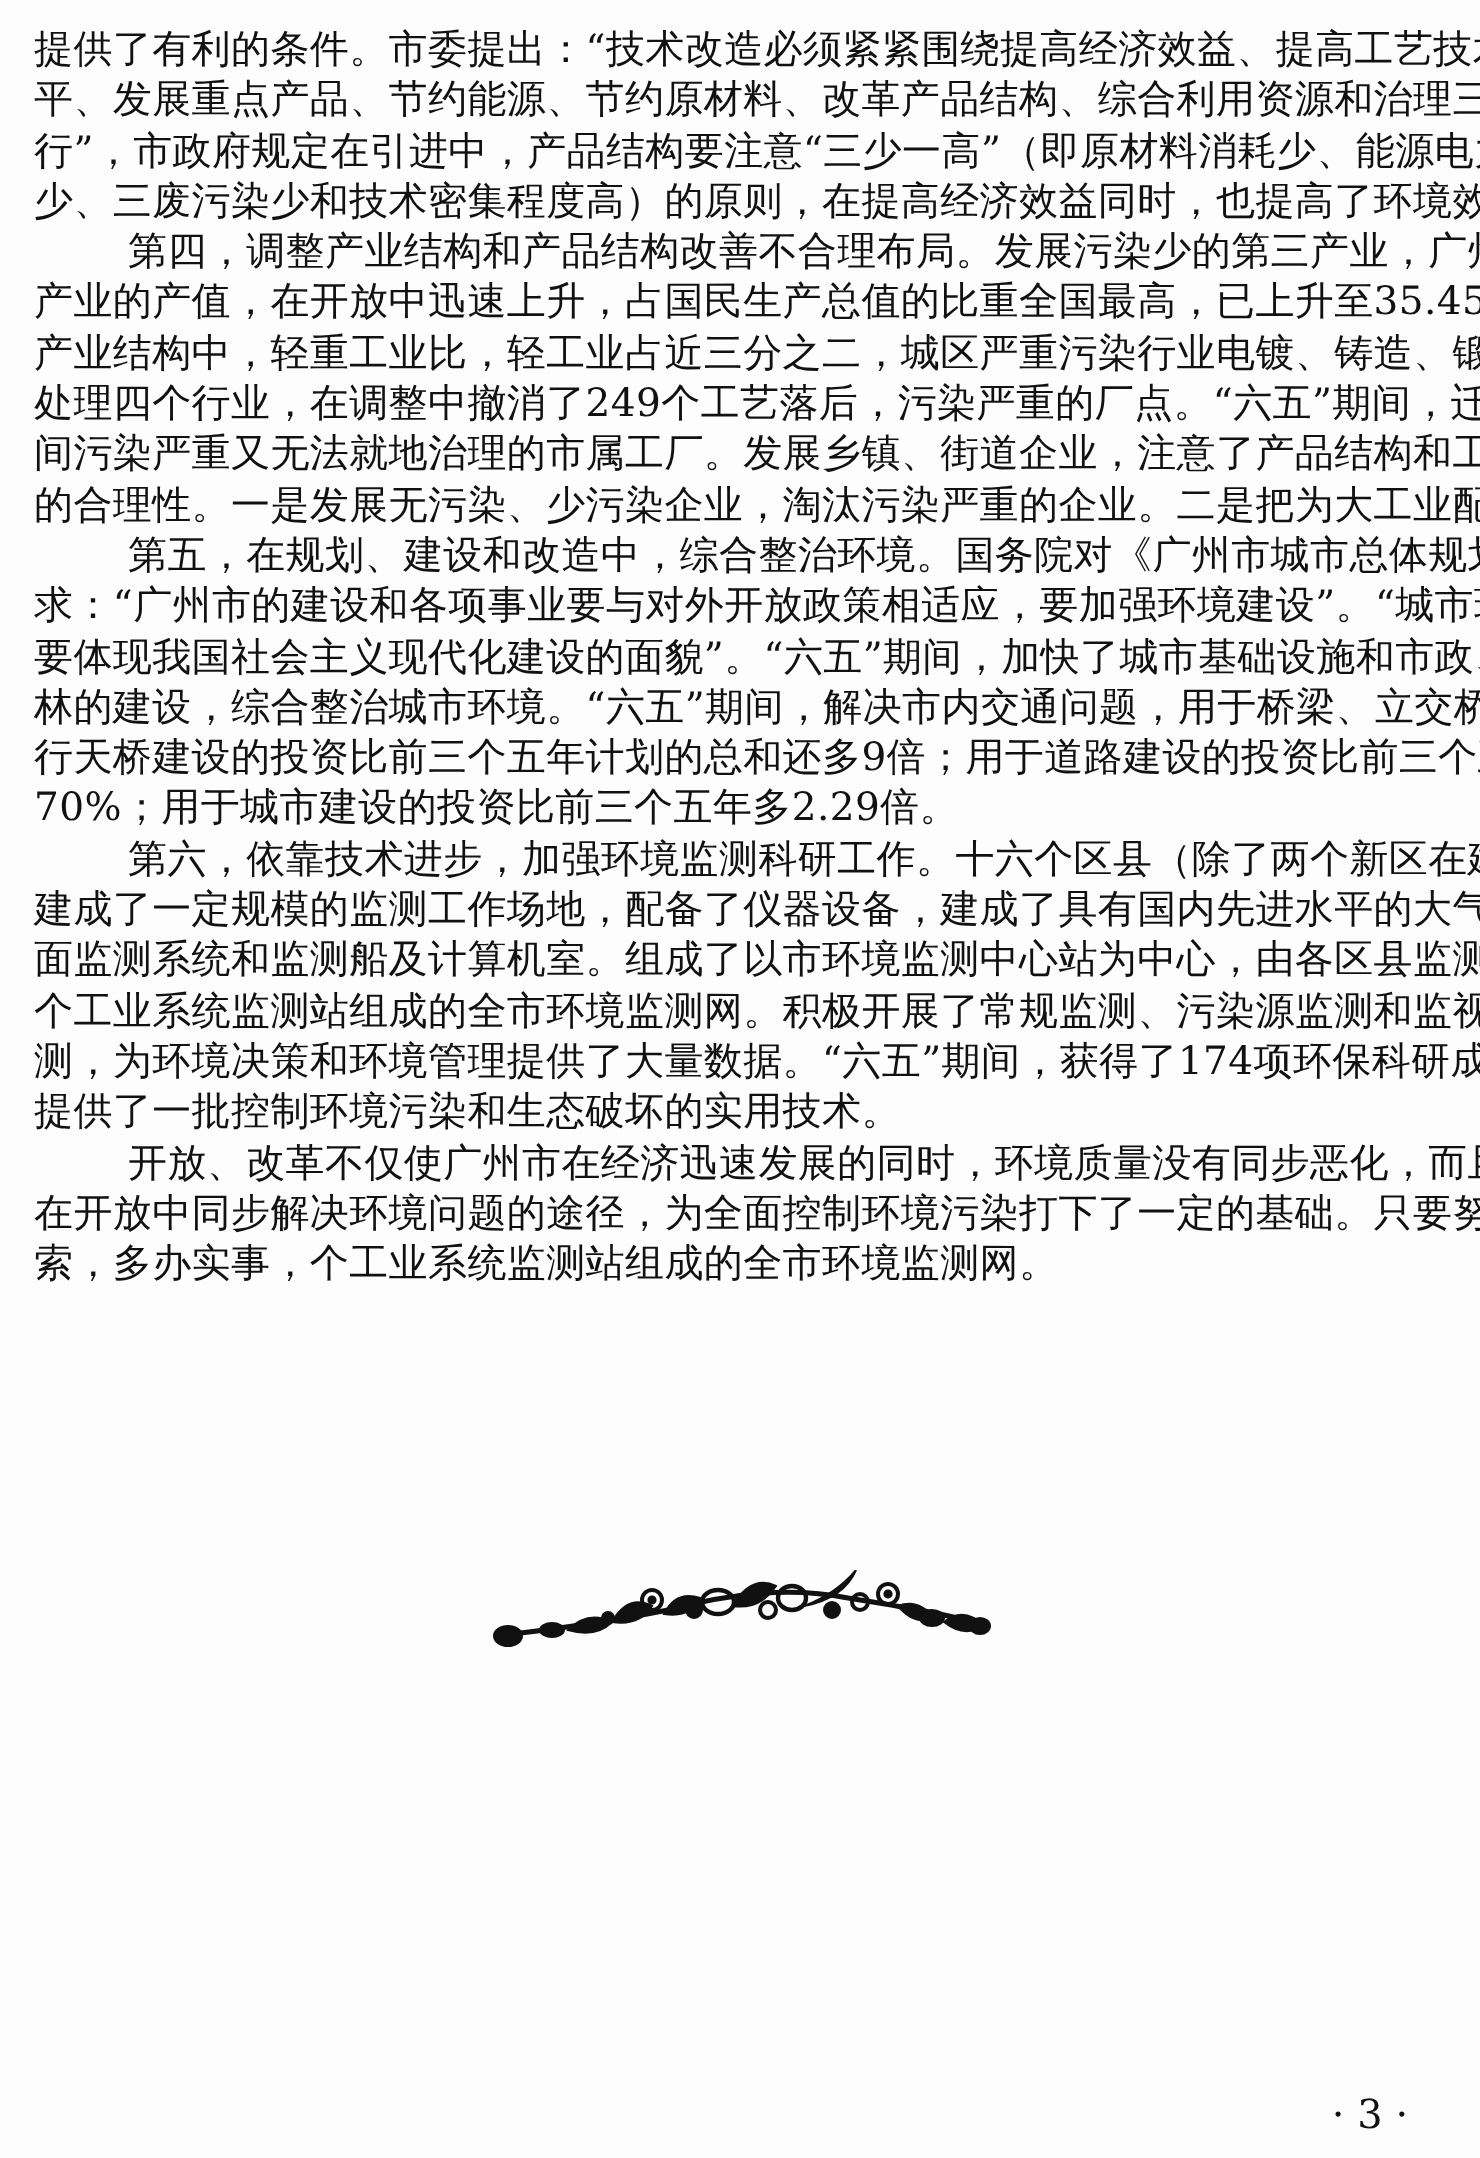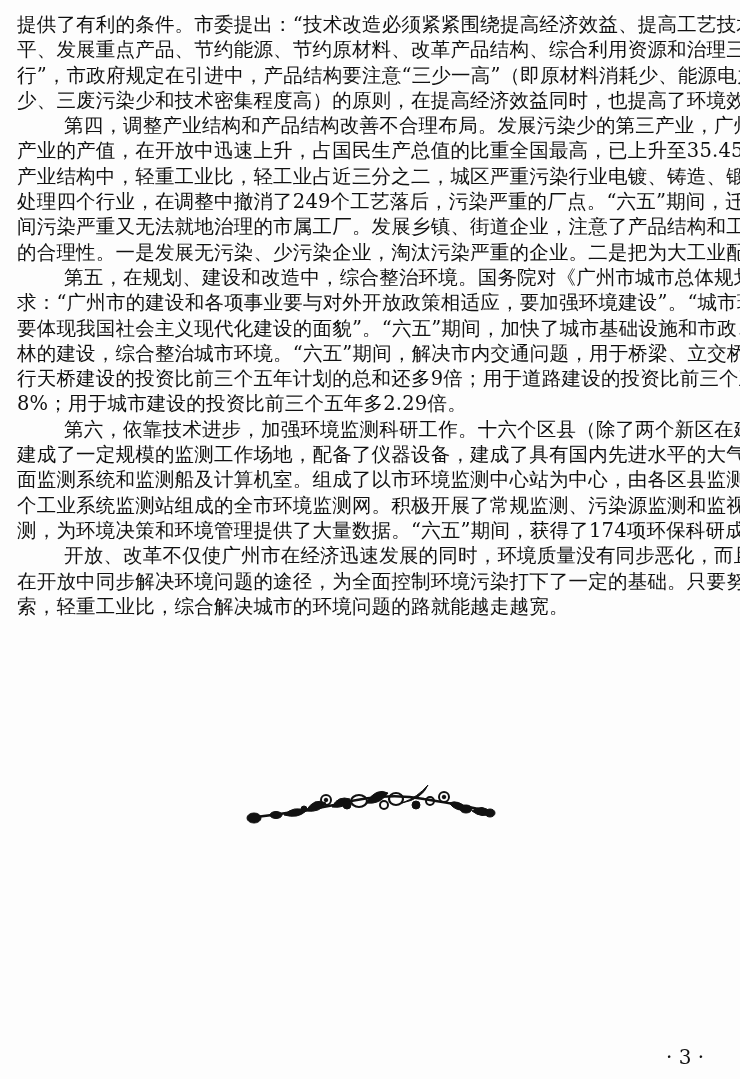--- a/index.html
+++ b/index.html
@@ -33,29 +33,30 @@
       <span class="line">产业的产值，在开放中迅速上升，占国民生产总值的比重全国最高，已上升至35.45%；在</span>
       <span class="line">产业结构中，轻重工业比，轻工业占近三分之二，城区严重污染行业电镀、铸造、锻造、热</span>
       <span class="line">处理四个行业，在调整中撤消了249个工艺落后，污染严重的厂点。“六五”期间，迁出了17</span>
       <span class="line">间污染严重又无法就地治理的市属工厂。发展乡镇、街道企业，注意了产品结构和工业布局</span>
       <span class="line">的合理性。一是发展无污染、少污染企业，淘汰污染严重的企业。二是把为大工业配套、产</span>
       <span class="line indent">第五，在规划、建设和改造中，综合整治环境。国务院对《广州市城市总体规划》要</span>
       <span class="line">求：“广州市的建设和各项事业要与对外开放政策相适应，要加强环境建设”。“城市环境</span>
       <span class="line">要体现我国社会主义现代化建设的面貌”。“六五”期间，加快了城市基础设施和市政、园</span>
       <span class="line">林的建设，综合整治城市环境。“六五”期间，解决市内交通问题，用于桥梁、立交桥、人</span>
       <span class="line">行天桥建设的投资比前三个五年计划的总和还多9倍；用于道路建设的投资比前三个五年多</span>
-      <span class="line last">8%；用于城市建设的投资比前三个五年多2.29倍。</span>
+      <span class="line last">70%；用于城市建设的投资比前三个五年多2.29倍。</span>
       <span class="line indent">第六，依靠技术进步，加强环境监测科研工作。十六个区县（除了两个新区在建）均已</span>
       <span class="line">建成了一定规模的监测工作场地，配备了仪器设备，建成了具有国内先进水平的大气自动地</span>
       <span class="line">面监测系统和监测船及计算机室。组成了以市环境监测中心站为中心，由各区县监测站和63</span>
       <span class="line">个工业系统监测站组成的全市环境监测网。积极开展了常规监测、污染源监测和监视性监</span>
       <span class="line">测，为环境决策和环境管理提供了大量数据。“六五”期间，获得了174项环保科研成果，</span>
+      <span class="line last">提供了一批控制环境污染和生态破坏的实用技术。</span>
       <span class="line indent">开放、改革不仅使广州市在经济迅速发展的同时，环境质量没有同步恶化，而且摸索了</span>
       <span class="line">在开放中同步解决环境问题的途径，为全面控制环境污染打下了一定的基础。只要努力探</span>
-      <span class="line last">索，轻重工业比，综合解决城市的环境问题的路就能越走越宽。</span>
+      <span class="line last">索，多办实事，个工业系统监测站组成的全市环境监测网。</span>
     </div>
 
   <div class="ornament">
     <svg width="252" height="44" viewBox="0 0 252 44">
       <g fill="#111" stroke="#111">
         <path d="M4 33 C 30 30, 60 26, 90 20 C 120 12, 150 8, 180 14 C 205 18, 230 22, 250 28" fill="none" stroke-width="2.5"></path>
         <ellipse cx="10" cy="33" rx="7" ry="5"></ellipse>
         <ellipse cx="32" cy="30" rx="6" ry="3.5"></ellipse>
         <path d="M40 30 q 10 -10 22 -4 q -8 8 -22 4z"></path>
         <circle cx="60" cy="24" r="3"></circle>

